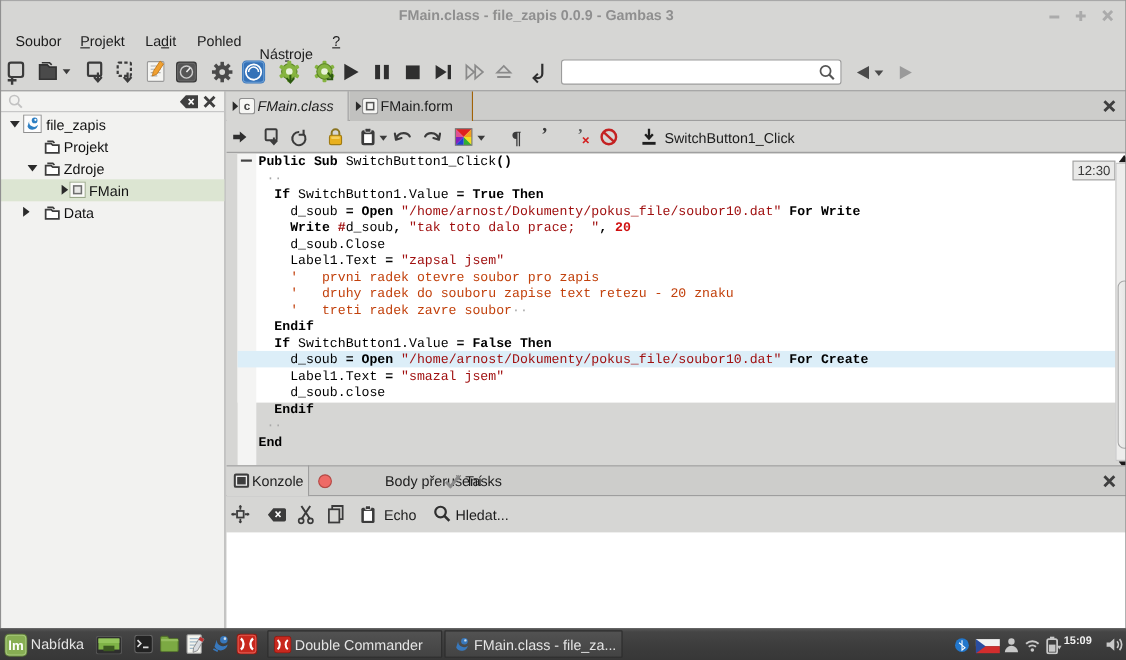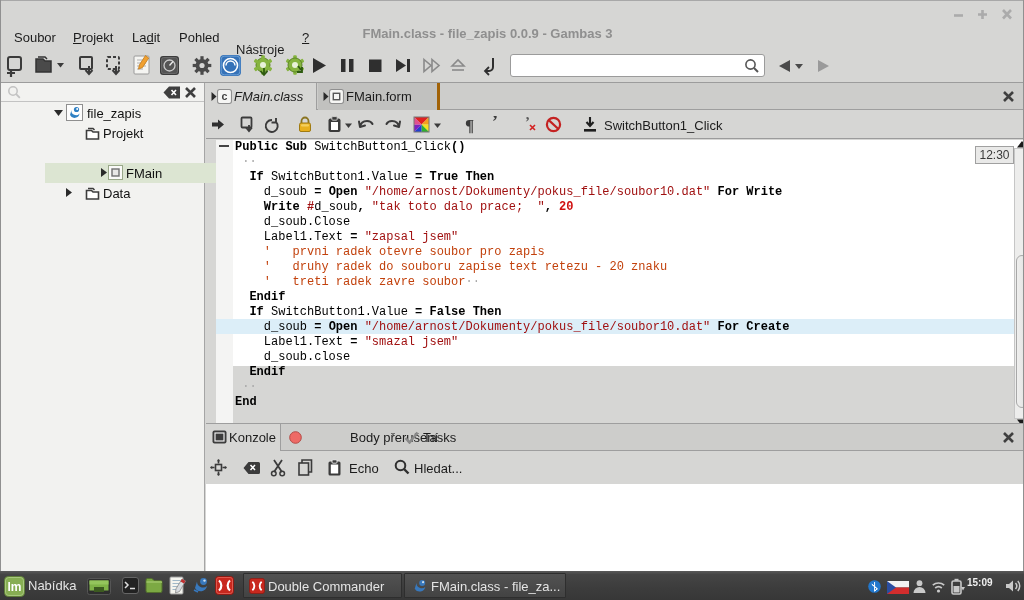--- a/index.html
+++ b/index.html
@@ -1,35 +1,35 @@
 <!DOCTYPE html>
 <html><head>
 <meta charset="utf-8">
 <style>
 * { margin:0; padding:0; box-sizing:border-box; }
 html,body { width:1024px; height:600px; overflow:hidden; }
 body { font-family:"Liberation Sans", sans-serif; background:#d6d6d4; position:relative; }
 .abs { position:absolute; }
 
 #titlebar { left:0; top:0; width:1024px; height:27px; }
-#title { width:975px; top:6px; text-align:center; font-size:13px; font-weight:bold; color:#8f8f8f;margin-top:20px; }
+#title { width:975px; top:6px; text-align:center; font-size:13px; font-weight:bold; color:#8f8f8f; }
 #menubar { left:0; top:27px; width:1024px; height:23px; }
 .menu { top:3px; font-size:13px; color:#1c1c1c; }
 #toolbar { left:0; top:50px; width:1024px; height:32px; }
 
 #leftpanel { left:0; top:83px; width:205px; height:490px; background:#f2f2f0; border-right:1px solid #a5a5a5; }
 #lpsearchrow { left:0; top:0; width:204px; height:19px; border-bottom:1px solid #c3c3c3; }
-.treerow { left:0; width:204px; height:20px; font-size:13px; color:#111;margin-left:45px; }
+.treerow { left:0; width:204px; height:20px; font-size:13px; color:#111; }
 .treerow span.lbl { position:absolute; top:3px; }
 #treesel { background:#dce5d2; }
 
 #tabbar { left:206px; top:83px; width:818px; height:27px; background:#cdcdcb; border-bottom:1px solid #9e9e9e; }
 .tab { top:0; height:27px; font-size:13px; color:#1c1c1c; }
 #tab1 { left:0; width:111px; background:#d6d6d4; border-right:1px solid #9e9e9e; height:28px; }
-#tab2 { left:112px; width:122px; background:#c1c1bf; border-right:3px solid #a16207; }
+#tab2 { left:112px; width:112px; background:#c1c1bf; border-right:1px solid #a16207; }
 #edtoolbar { left:206px; top:110px; width:818px; height:29px; background:#d6d6d4; border-bottom:1px solid #9b9b9b; }
 #editor { left:216px; top:140px; width:818px; height:226px; background:#ffffff; }
 #code { position:absolute; left:19px; top:0px; font-family:"Liberation Mono", monospace; font-size:12px; line-height:15px; white-space:pre; color:#000; }
 .kw { font-weight:bold; }
 .str { color:#a01010; }
 .num { color:#d01010; font-weight:bold; }
 .com { color:#c2410c; }
 .dots { color:#a8a8a8; }
 #curline { left:0px; top:179px; width:798px; height:15px; background:#dceef8; }
 #posbox { left:759px; top:6px; width:39px; height:18px; background:#e9e9e8; border:1px solid #a0a0a0; font-size:12px; color:#3a3a3a; text-align:center; line-height:16px; }
@@ -229,20 +229,30 @@
     </svg>
     <span class="lbl" style="left:42px;">file_zapis</span>
   </div>
   <div class="abs treerow" style="top:40px;">
     <svg class="abs" style="left:40px;top:3px;" width="15" height="14" viewBox="0 0 15 14">
       <path d="M1.5 4.5 h5 l1.5 1.5 h5.5 v7 h-12 z" fill="#fff" stroke="#3d3d3d" stroke-width="1.6"></path>
       <path d="M3 2.5 h5 l1.5 1.5" fill="none" stroke="#3d3d3d" stroke-width="1.6"></path>
     </svg>
     <span class="lbl" style="left:58px;">Projekt</span>
   </div>
+  <div class="abs treerow" style="top:60px;">
+    <svg class="abs" style="left:25px;top:6px;" width="10" height="8">
+        <path d="M0 1 h9 l-4.5 6 z" fill="#2a2a2a"></path>
+      </svg>
+    <svg class="abs" style="left:40px;top:3px;" width="15" height="14" viewBox="0 0 15 14">
+      <path d="M1.5 4.5 h5 l1.5 1.5 h5.5 v7 h-12 z" fill="#fff" stroke="#3d3d3d" stroke-width="1.6"></path>
+      <path d="M3 2.5 h5 l1.5 1.5" fill="none" stroke="#3d3d3d" stroke-width="1.6"></path>
+    </svg>
+    <span class="lbl" style="left:58px;">Zdroje</span>
+  </div>
   <div class="abs treerow" id="treesel" style="top:80px;">
     <svg class="abs" style="left:55px;top:5px;" width="7" height="10">
         <path d="M1 0 l6 4.5 l-6 4.5 z" fill="#2a2a2a"></path>
       </svg>
     <svg class="abs" style="left:63px;top:2px;" width="15" height="15" viewBox="0 0 15 15">
       <rect x="0.5" y="0.5" width="14" height="14" fill="#fafaf8" stroke="#9aa88a"></rect>
       <rect x="4" y="4" width="7" height="7" fill="#e8e8e6" stroke="#6f6f6f" stroke-width="1.4"></rect>
     </svg>
     <span class="lbl" style="left:81px;">FMain</span>
   </div>

